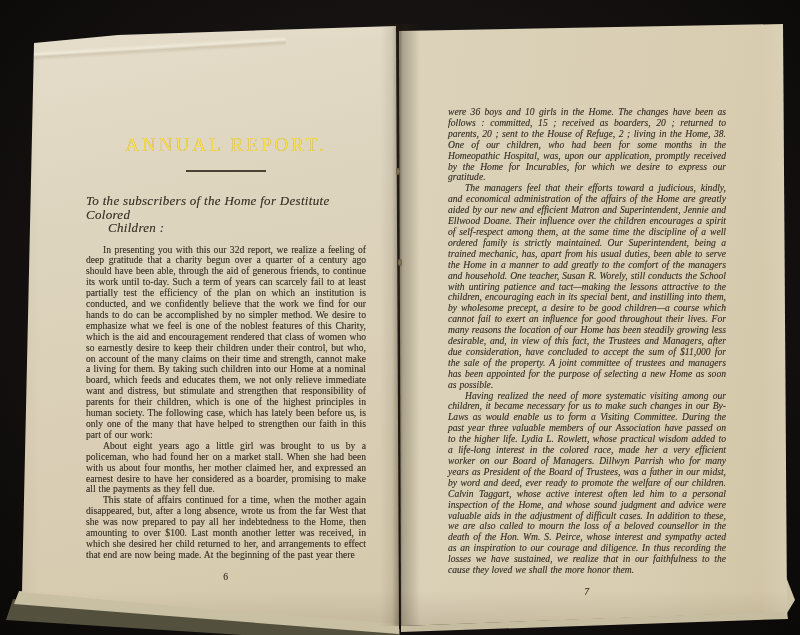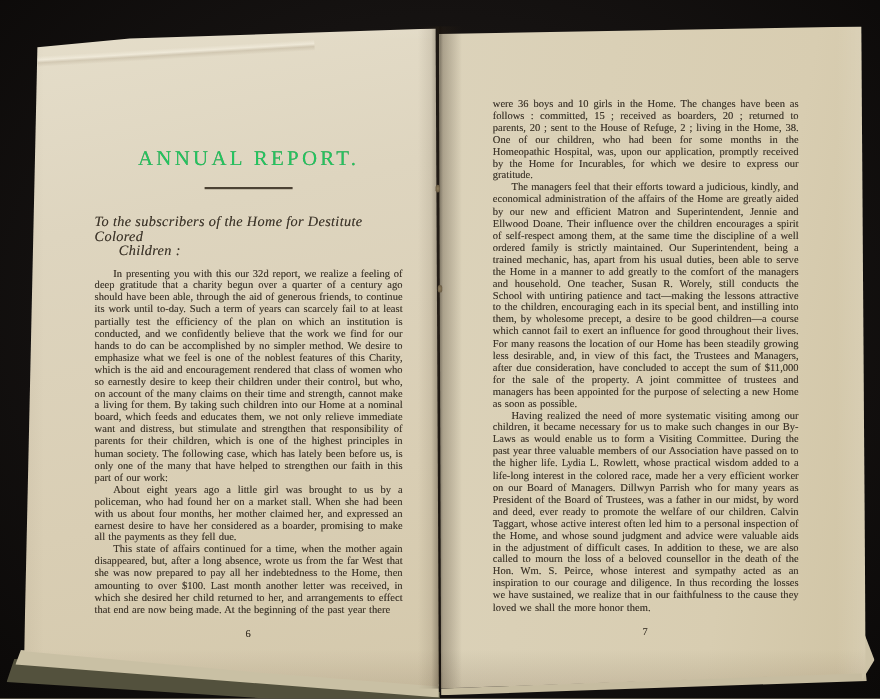--- a/index.html
+++ b/index.html
@@ -58,25 +58,25 @@
     position:absolute; left:34px; top:37px; width:252px; height:22px; pointer-events:none;
     transform: rotate(-3.4deg);
     background: linear-gradient(to bottom,
       rgba(250,246,232,0) 30%, rgba(252,248,236,0.45) 46%,
       rgba(120,100,70,0.16) 58%, rgba(0,0,0,0) 75%);
   }
 
   
   .col { position:absolute; color:#3d352a; text-shadow: 0 0 0.4px rgba(61,53,42,0.55); }
   .col-left  { left:86px;  top:134px; width:280px; }
-  .col-right { left:448px; top:80px;  width:278px; }
+  .col-right { left:448px; top:97px;  width:278px;font-style:italic; }
 
   .title {
     margin:0; font-weight:normal; text-align:center;
-    font-size:19px; letter-spacing:3px; color:#22c55e;
+    font-size:19px; letter-spacing:3px; color:#fde047;
   }
   .rule { width:80px; height:2px; background:#4b4234; margin:14px auto 0; }
   .salutation {
     margin-top:22px; font-style:italic;
     font-size:13px; line-height:13.5px; letter-spacing:0.3px;
   }
   .sal-line-2 { padding-left:22px; }
   .body { margin-top:10px; }
   .body p {
     margin:0; font-size:9.6px; line-height:10.9px;

